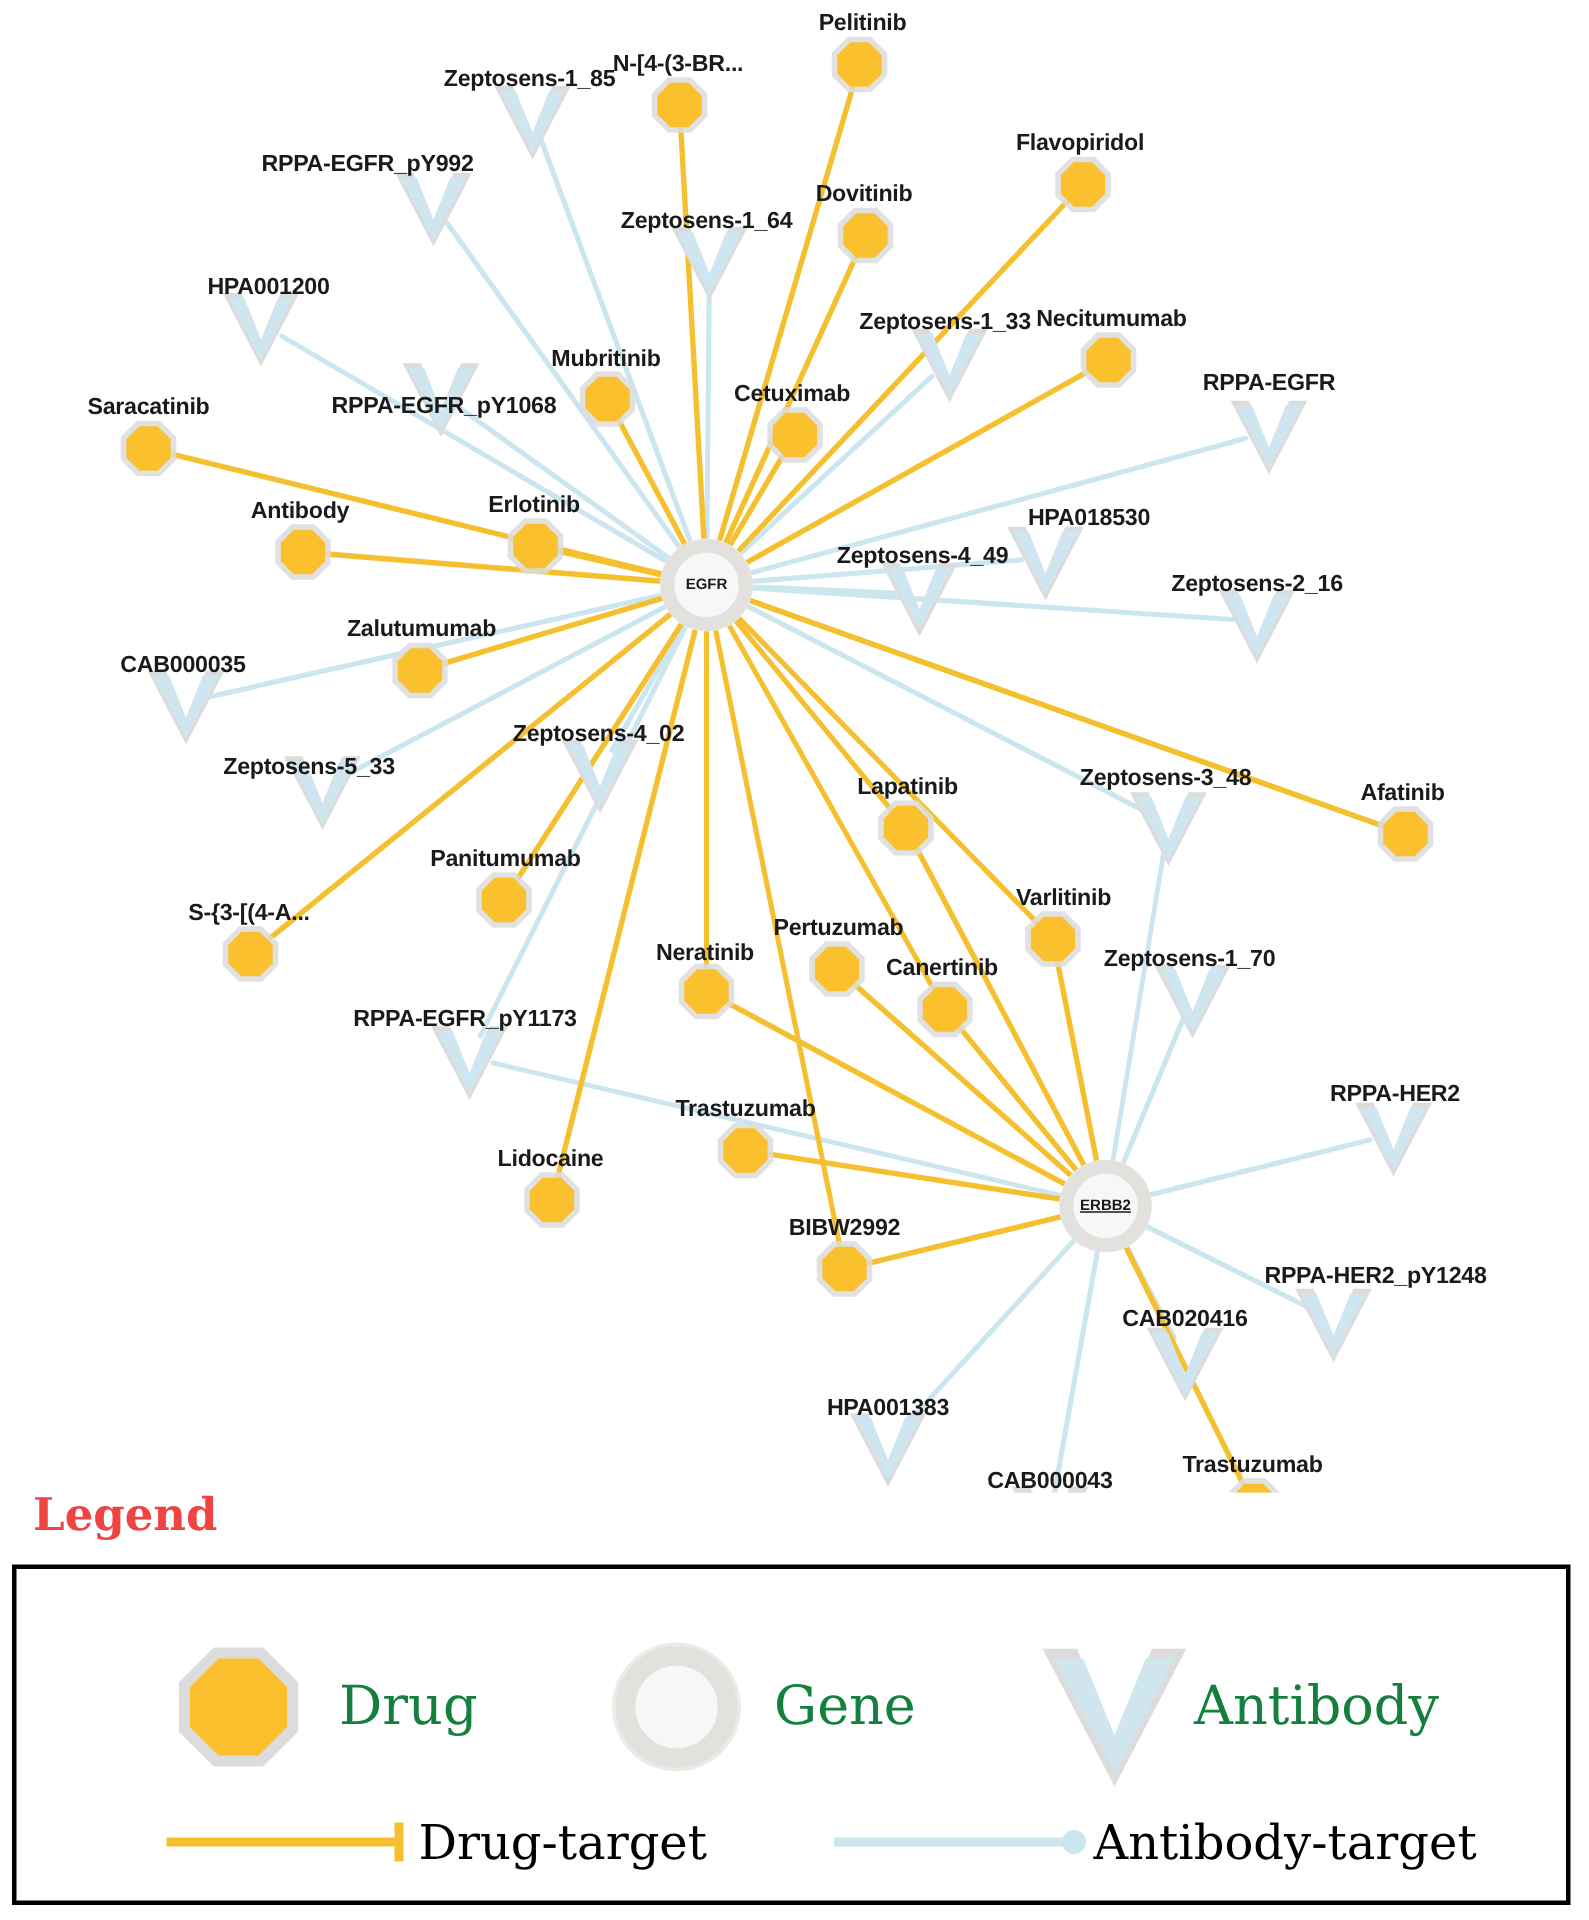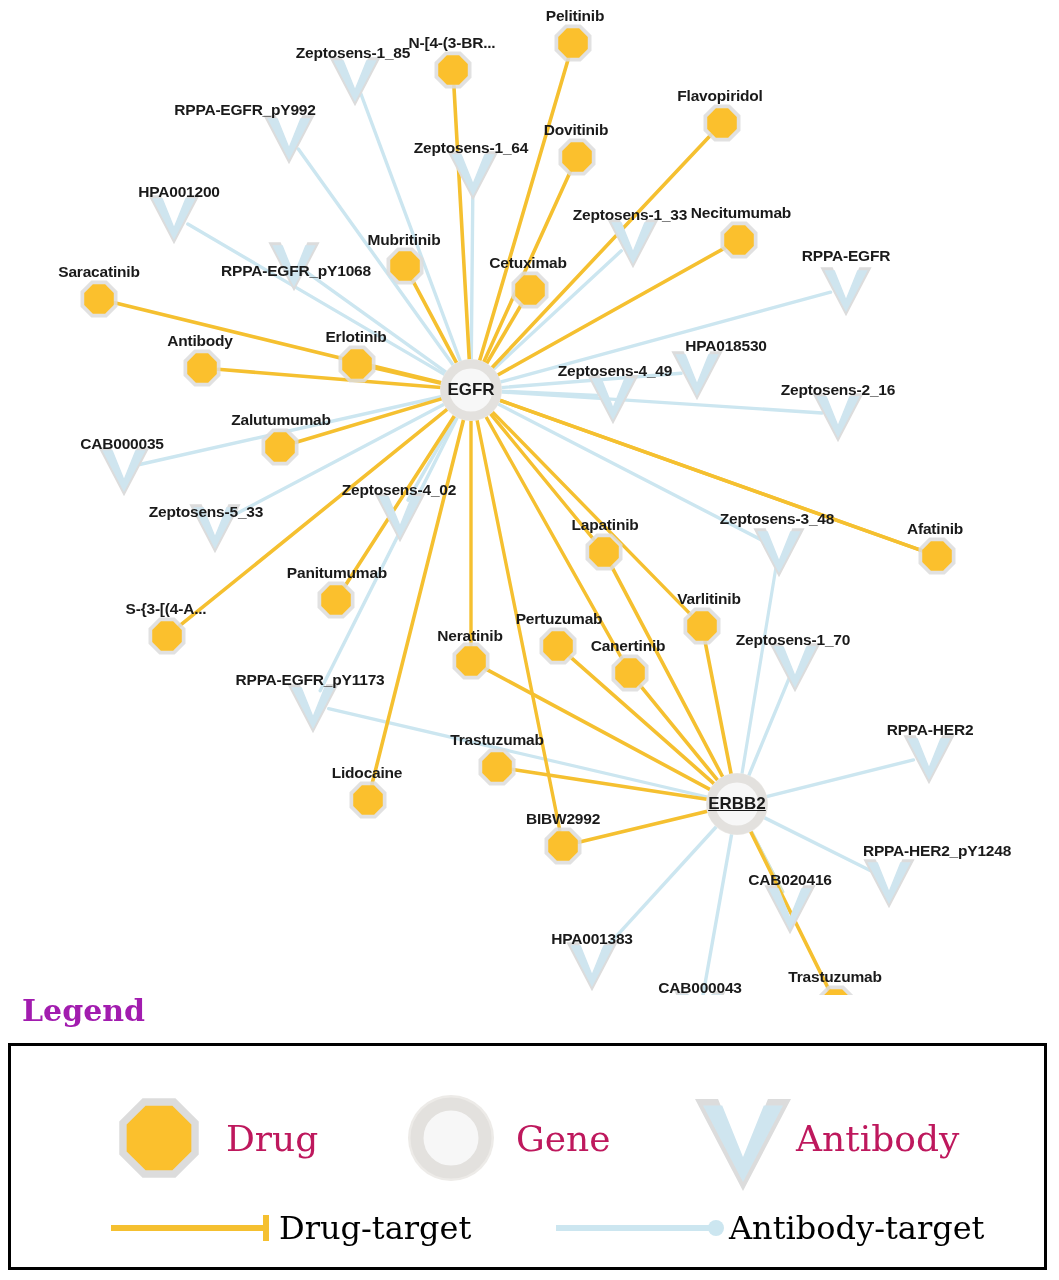--- a/index.html
+++ b/index.html
@@ -32,50 +32,50 @@
     font-size: 15.5px;
     font-weight: bold;
     color: #1a1a1a;
     white-space: nowrap;
     transform: translate(-50%, -50%);
     letter-spacing: -0.2px;
   }
   .gene-label {
     position: absolute;
     font-family: "Liberation Sans", sans-serif;
-    font-size: 17px;
+    font-size: 10px;
     font-weight: bold;
     color: #1a1a1a;
     white-space: nowrap;
     transform: translate(-50%, -50%);
   }
   #legend-title {
     position: absolute;
     left: 22px;
     top: 993px;
     font-family: "DejaVu Serif", serif;
     font-size: 30px;
     font-weight: bold;
-    color: #a21caf;
+    color: #ef4444;
   }
   #legend-box {
     position: absolute;
     left: 8px;
     top: 1043px;
     width: 1039px;
     height: 227px;
     border: 3px solid #000;
     box-sizing: border-box;
     background: #fff;
   }
   .legend-text {
     position: absolute;
     font-family: "DejaVu Serif", serif;
     font-size: 36px;
-    color: #be185d;
+    color: #15803d;
     white-space: nowrap;
     transform: translateY(-50%);
   }
   .legend-text-sm {
     position: absolute;
     font-family: "DejaVu Serif", serif;
     font-size: 32px;
     color: #000;
     white-space: nowrap;
     transform: translateY(-50%);
@@ -339,21 +339,21 @@
       <div class="node-label" style="left: 726px; top: 346px;">HPA018530</div>
       <div class="node-label" style="left: 615px; top: 371px;">Zeptosens-4_49</div>
       <div class="node-label" style="left: 838px; top: 390px;">Zeptosens-2_16</div>
       <div class="node-label" style="left: 122px; top: 444px;">CAB000035</div>
       <div class="node-label" style="left: 206px; top: 512px;">Zeptosens-5_33</div>
       <div class="node-label" style="left: 399px; top: 490px;">Zeptosens-4_02</div>
       <div class="node-label" style="left: 777px; top: 519px;">Zeptosens-3_48</div>
       <div class="node-label" style="left: 793px; top: 640px;">Zeptosens-1_70</div>
       <div class="node-label" style="left: 310px; top: 680px;">RPPA-EGFR_pY1173</div>
       <div class="node-label" style="left: 930px; top: 730px;">RPPA-HER2</div>
-      <div class="node-label" style="left: 917px; top: 851px; margin-left: 20px;">RPPA-HER2_pY1248</div>
+      <div class="node-label" style="left: 917px; top: 851px;">RPPA-HER2_pY1248</div>
       <div class="node-label" style="left: 790px; top: 880px;">CAB020416</div>
       <div class="node-label" style="left: 592px; top: 939px;">HPA001383</div>
       <div class="node-label" style="left: 700px; top: 988px; text-align: right;">CAB000043</div>
       <div class="node-label" style="left: 575px; top: 16px;">Pelitinib</div>
       <div class="node-label" style="left: 452px; top: 43px;">N-[4-(3-BR...</div>
       <div class="node-label" style="left: 720px; top: 96px;">Flavopiridol</div>
       <div class="node-label" style="left: 576px; top: 130px;">Dovitinib</div>
       <div class="node-label" style="left: 741px; top: 213px;">Necitumumab</div>
       <div class="node-label" style="left: 404px; top: 240px;">Mubritinib</div>
       <div class="node-label" style="left: 528px; top: 263px;">Cetuximab</div>

